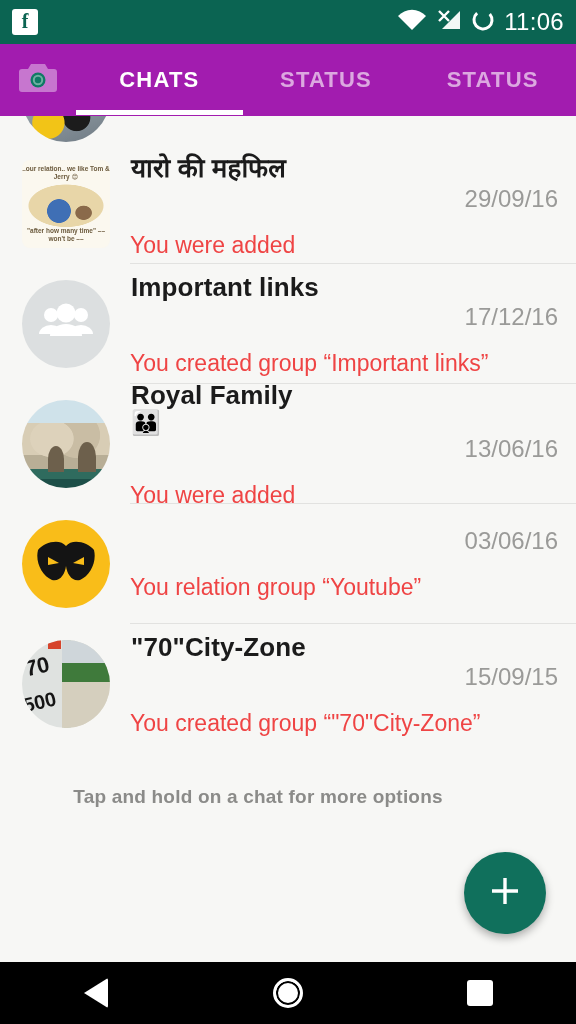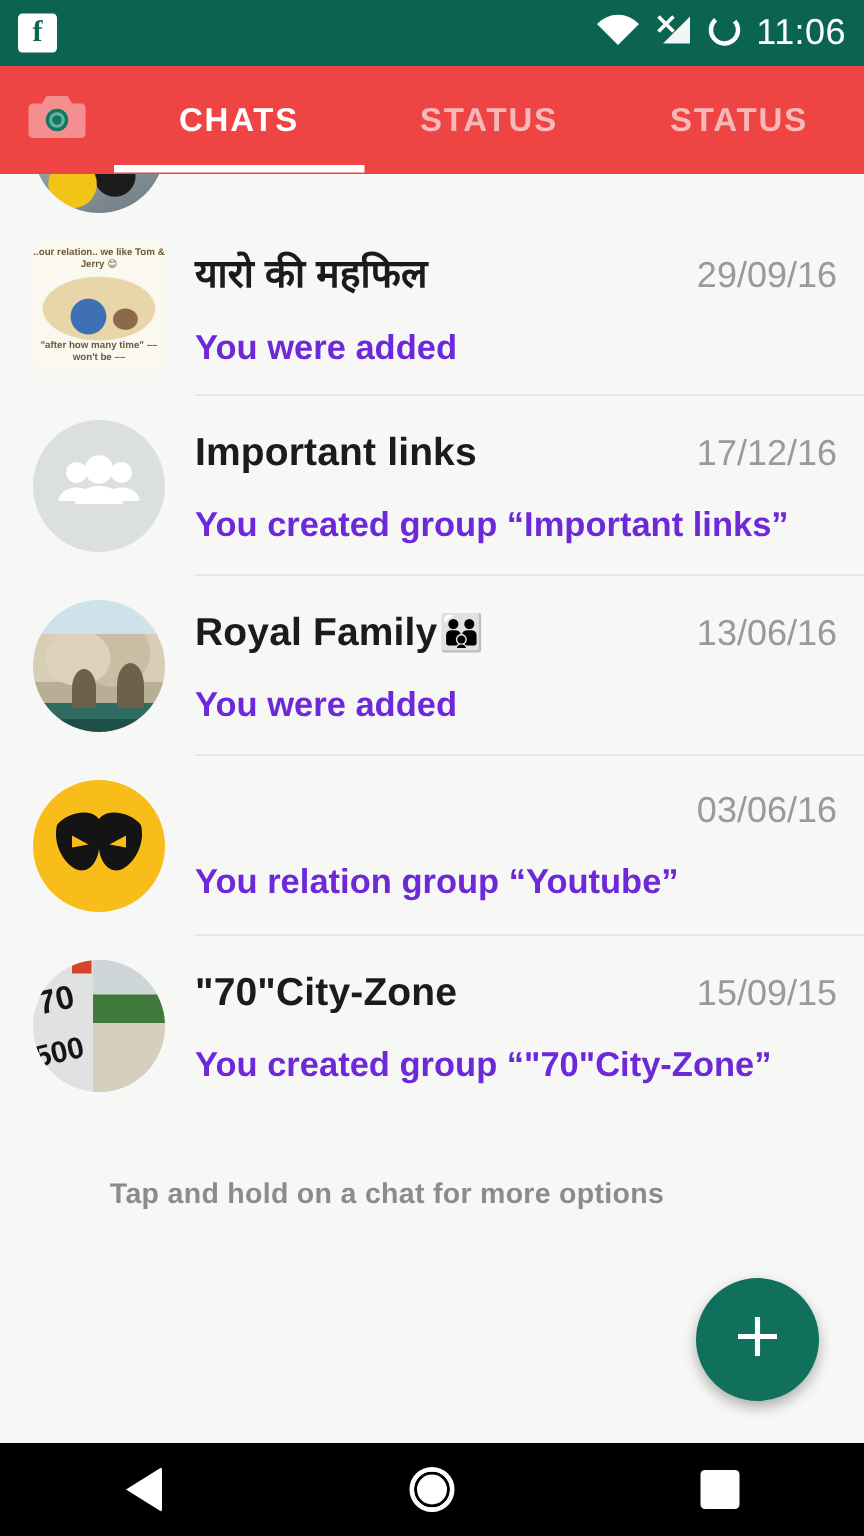--- a/index.html
+++ b/index.html
@@ -25,21 +25,21 @@
     padding-bottom: 2px;
   }
   .status-right {
     margin-left: auto; display: flex; align-items: center; gap: 9px;
   }
   .clock { color: #ffffff; font-size: 24px; letter-spacing: .3px; }
 
   
   .toolbar {
     position: absolute; top: 44px; left: 0; width: 576px; height: 72px;
-    background: #ef4444;
+    background: #a21caf;
     display: flex; align-items: center;
   }
   .cam-wrap { width: 76px; display: flex; justify-content: center; align-items: center; }
   .tabs { flex: 1; display: flex; align-items: center; height: 100%; }
   .tab {
     flex: 1; text-align: center; color: rgba(255,255,255,.62);
     font-size: 22px; font-weight: bold; letter-spacing: 1.2px;
     height: 100%; display: flex; align-items: center; justify-content: center;
   }
   .tab.active { color: #ffffff; }
@@ -74,32 +74,32 @@
   .row-body {
     flex: 1; margin-left: 20px; padding-right: 18px;
     position: relative; height: 120px;
     display: flex; flex-direction: column; justify-content: center;
   }
   .row-body::after {
     content: ""; position: absolute; left: 0; right: 0; bottom: 0;
     height: 1px; background: #e2e2e0;
   }
   .row:last-of-type .row-body::after { background: transparent; }
-  .title-line { display: flex; align-items: baseline; }
+  .title-line { display: flex; align-items: baseline; flex-direction: column; }
   .title {
     font-size: 26px; font-weight: bold; color: #1b1b1b; letter-spacing: .1px;
     white-space: nowrap;
   }
   .title-emoji { font-size: 24px; line-height: 1; margin-left: 1px; }
   .date {
     margin-left: auto; font-size: 24px; color: #9a9a98; white-space: nowrap;
     padding-left: 10px;
   }
   .subtitle {
-    font-size: 23px; color: #6d28d9; margin-top: 19px; white-space: nowrap; font-weight: bold;
+    font-size: 23px; color: #ef4444; margin-top: 19px; white-space: nowrap;
   }
 
   
   .av-tomjerry {
     border-radius: 8px;
     background:
       radial-gradient(ellipse at 42% 58%, #3f6fb5 0 16%, rgba(0,0,0,0) 17%),
       radial-gradient(ellipse at 70% 60%, #8a6a4a 0 9%, rgba(0,0,0,0) 10%),
       radial-gradient(ellipse 60% 34% at 50% 52%, #e8d6a8 0 70%, rgba(0,0,0,0) 72%),
       linear-gradient(#fbf8ef, #fbf8ef);

